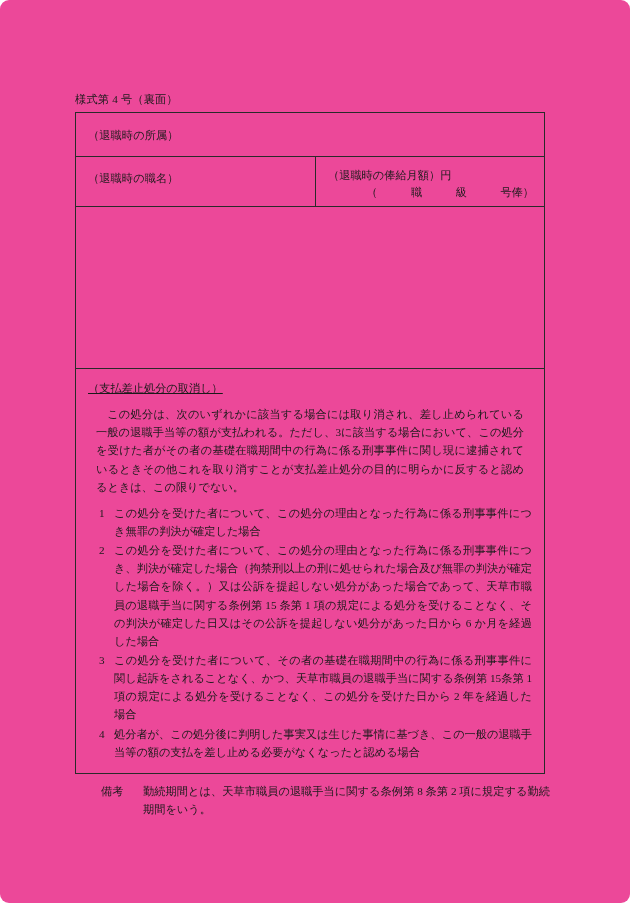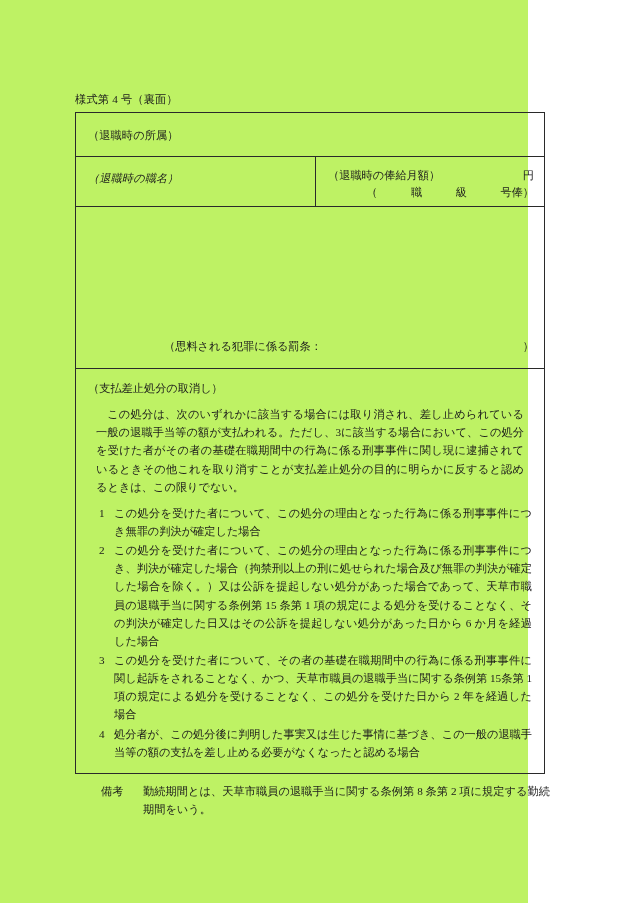--- a/index.html
+++ b/index.html
@@ -12,23 +12,24 @@
     height: 903px;
     position: relative;
     font-family: "Liberation Serif", "DejaVu Serif", serif;
     color: #1a1a1a;
     overflow: hidden;
   }
 
   .page {
     position: absolute;
     left: 0; top: 0;
-    width: 528px;
+    width: 630px;
     height: 903px;
-    background: #bef264;
+    background: #ec4899;
+    border-radius: 9px;
   }
 
   
   .form-no {
     position: absolute;
     left: 75px;
     top: 92px;
     font-size: 11.2px;
     letter-spacing: 0.2px;
     white-space: nowrap;
@@ -60,31 +61,30 @@
   .row-title {
     height: 50px;
     display: flex;
     box-sizing: border-box;
   }
   .cell-jobname {
     width: 240px;
     box-sizing: border-box;
     border-right: 1.1px solid #2a2a2a;
     padding: 11px 0 0 12px;
-    font-style: italic;
   }
   .cell-salary {
     flex: 1;
     box-sizing: border-box;
     padding: 11px 10px 0 12px;
     position: relative;
   }
   .salary-line1 {
     display: flex;
-    justify-content: space-between;
+    justify-content: flex-start;
     align-items: baseline;
     font-size: 11.2px;
   }
   .salary-line2 {
     margin-top: 2px;
     text-align: right;
     font-size: 11.2px;
     white-space: pre;
   }
 
@@ -115,20 +115,21 @@
     letter-spacing: 0.1px;
     white-space: nowrap;
     margin-top: 8px;
   }
 
   
   .sec-title {
     font-size: 11.2px;
     margin: 0 0 1px 0;
     line-height: 1.62;
+    text-decoration: underline;
   }
   .para {
     font-size: 11.2px;
     line-height: 1.62;
     text-align: justify;
     text-justify: inter-character;
     margin: 8px;
     text-indent: 11.2px;
   }
 
@@ -197,24 +198,20 @@
       <div class="cell-salary">
         <div class="salary-line1">
           <span>（退職時の俸給月額）</span>
           <span>円</span>
         </div>
         <div class="salary-line2">（　　　職　　　級　　　号俸）</div>
       </div>
     </div>
 
     <div class="row row-reason">
-      <div class="penal-line">
-        <span>（思料される犯罪に係る罰条：</span>
-        <span>）</span>
-      </div>
     </div>
 
     <div class="row row-cancel">
       <div class="sec-title">（支払差止処分の取消し）</div>
       <div class="para">この処分は、次のいずれかに該当する場合には取り消され、差し止められている一般の退職手当等の額が支払われる。ただし、3に該当する場合において、この処分を受けた者がその者の基礎在職期間中の行為に係る刑事事件に関し現に逮捕されているときその他これを取り消すことが支払差止処分の目的に明らかに反すると認めるときは、この限りでない。</div>
 
       <ul class="num-list">
         <li class="num-item">
           <span class="num">1</span>
           <span class="txt">この処分を受けた者について、この処分の理由となった行為に係る刑事事件につき無罪の判決が確定した場合</span>

